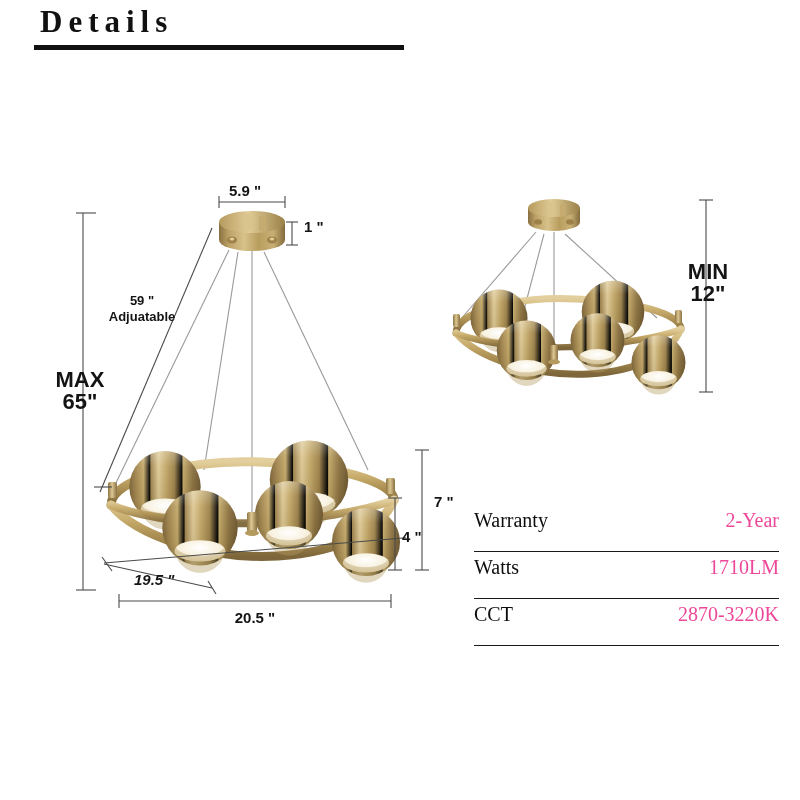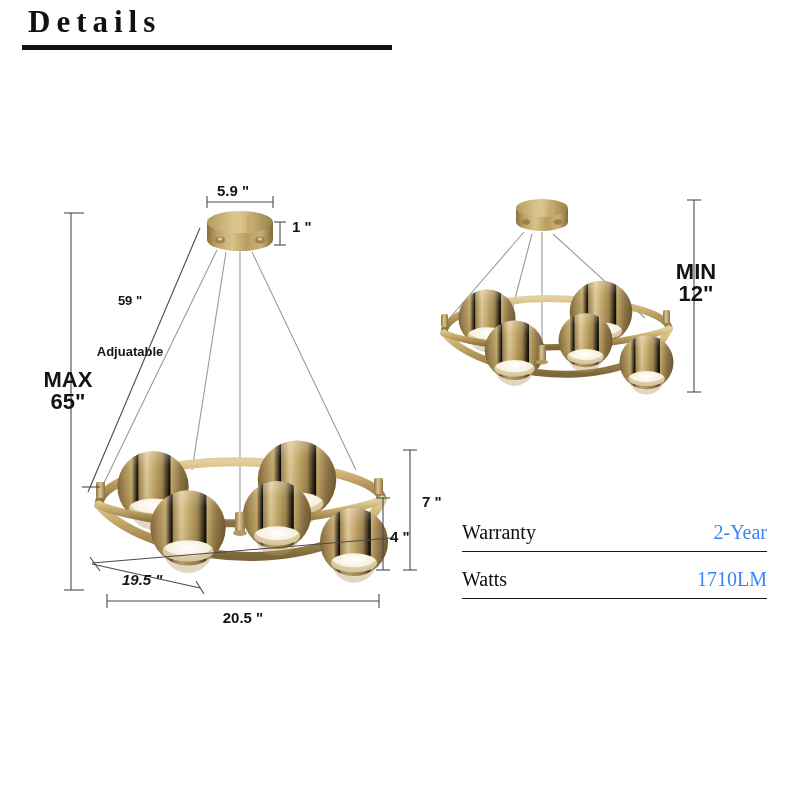--- a/index.html
+++ b/index.html
@@ -1,21 +1,21 @@
 <!DOCTYPE html>
 <html><head>
 <meta charset="utf-8">
 <style>
   html,body{margin:0;padding:0;}
   body{
     width:800px;height:800px;background:#ffffff;
     font-family:"Liberation Sans", sans-serif;
     overflow:hidden;position:relative;
   }
-  #stage{position:absolute;left:4px;top:0;width:680px;height:800px;}
+  #stage{position:absolute;left:16px;top:0;width:680px;height:800px;}
 
   
   .header{position:absolute;left:0;top:0;width:800px;height:60px;}
   .title{
     position:absolute;left:24px;top:4px;
     font-family:"Liberation Serif", serif;
     font-weight:bold;font-size:31px;letter-spacing:6px;color:#111;
     white-space:pre;
   }
   .title-rule{
@@ -35,24 +35,24 @@
   .dim-italic{font-style:italic;}
 
   
   .spec-table{
     position:absolute;left:458px;top:505px;width:305px;
     font-family:"Liberation Serif", serif;
   }
   .spec-row{
     display:flex;align-items:flex-end;justify-content:space-between;
     border-bottom:1.4px solid #1a1a1a;
-    height:47px;box-sizing:border-box;padding-bottom:7px;
+    height:47px;box-sizing:border-box;padding-bottom:19px;
   }
   .spec-key{font-size:20px;color:#0e0e0e;}
-  .spec-val{font-size:20px;color:#3b82f6;text-align:right;}
+  .spec-val{font-size:20px;color:#ec4899;text-align:right;}
 
   svg{display:block;}
   .svg-layer{position:absolute;left:0;top:0;pointer-events:none;}
 </style>
 </head>
 <body>
 
 <div id="stage">
 
   <div class="header">
@@ -240,21 +240,21 @@
       <line x1="683" y1="200" x2="697" y2="200"></line>
       <line x1="683" y1="392" x2="697" y2="392"></line>
     </g>
   </svg>
 
   <div class="dim dim-md" style="left:213px;top:183px;">5.9 "</div>
 
   <div class="dim dim-md" style="left:288px;top:219px;">1 "</div>
 
   <div class="dim dim-sm dim-center" style="left:76px;top:294px;width:100px;">59 "</div>
-  <div class="dim dim-sm dim-center" style="left:66px;top:310px;width:120px;margin-top:35px;">Adjuatable</div>
+  <div class="dim dim-sm dim-center" style="left:66px;top:310px;width:120px;">Adjuatable</div>
 
   <div class="dim dim-lg dim-center" style="left:24px;top:368px;width:80px;">MAX</div>
   <div class="dim dim-lg dim-center" style="left:24px;top:390px;width:80px;">65"</div>
 
   <div class="dim dim-md dim-italic" style="left:118px;top:572px;">19.5 "</div>
 
   <div class="dim dim-md dim-center" style="left:179px;top:610px;width:120px;">20.5 "</div>
 
   <div class="dim dim-md" style="left:386px;top:529px;">4 "</div>
 
@@ -265,15 +265,19 @@
 
   <div class="spec-table">
     <div class="spec-row">
       <span class="spec-key">Warranty</span>
       <span class="spec-val">2-Year</span>
     </div>
     <div class="spec-row">
       <span class="spec-key">Watts</span>
       <span class="spec-val">1710LM</span>
     </div>
+    <div class="spec-row">
+      <span class="spec-key">CCT</span>
+      <span class="spec-val">2870-3220K</span>
+    </div>
   </div>
 
 </div>
 
 </body></html>

